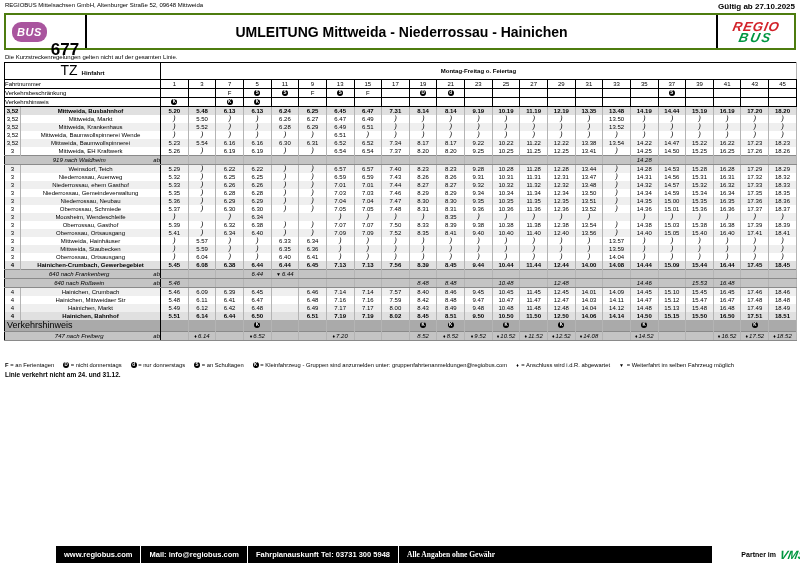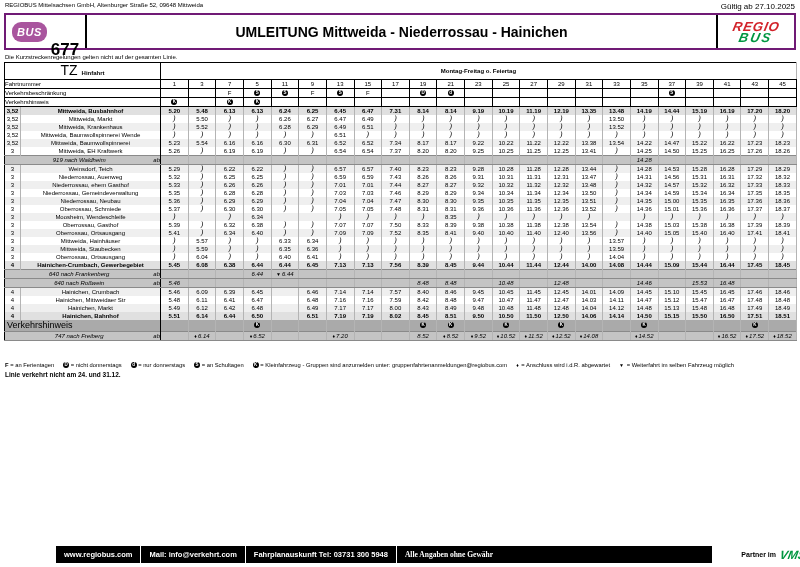--- a/index.html
+++ b/index.html
@@ -1,21 +1,21 @@
 <!DOCTYPE html>
 <html><head>
 <meta charset="utf-8">
 <style>
   * { margin:0; padding:0; box-sizing:border-box; }
   body { width:800px; height:567px; position:relative; background:#fff;
          font-family:"Liberation Sans", sans-serif; color:#000; overflow:hidden; }
   .topline { position:absolute; left:5px; top:2px; font-size:6px; }
-  .valid   { position:absolute; right:5px; top:2px; font-size:8px; font-weight:normal; }
+  .valid   { position:absolute; right:5px; top:2px; font-size:8px; font-weight:bold; }
   .header-box { position:absolute; left:4px; top:13px; width:792px; height:37px;
-                border:2px solid #701a75; display:flex; align-items:stretch; }
+                border:2px solid #4d7c0f; display:flex; align-items:stretch; }
   .line-id { display:flex; align-items:center; gap:4px; padding:0 6px;
              border-right:2px solid #000; }
   .bus-badge { background:#a9559e; color:#fff; font-weight:bold; font-style:italic;
                font-size:11px; padding:4px 5px; border-radius:9px; letter-spacing:0.5px; }
   .line-no { font-size:17px; font-weight:bold;margin-top:36px; }
   .title-wrap { flex:1; display:flex; align-items:center; justify-content:center; }
   .doc-title { font-size:14px; font-weight:bold; }
   .logo-box { width:78px; border-left:2px solid #000; display:flex; flex-direction:column;
               align-items:center; justify-content:center; line-height:1; }
   .logo-top { color:#d2232a; font-style:italic; font-weight:bold; font-size:13px;
@@ -964,21 +964,21 @@
       </tbody>
     </table>
 </div>
 
 <div class="legend" id="legend"><span class="item"><span class="lsym">F</span> = an Ferientagen</span><span class="item"><span class="lsym"><span class="badge">D</span></span> = nicht donnerstags</span><span class="item"><span class="lsym"><span class="badge">d</span></span> = nur donnerstags</span><span class="item"><span class="lsym"><span class="badge">S</span></span> = an Schultagen</span><span class="item"><span class="lsym"><span class="badge">K</span></span> = Kleinfahrzeug - Gruppen sind anzumelden unter: gruppenfahrtenanmeldungen@regiobus.com</span><span class="item"><span class="lsym"><span class="sym">♦</span></span> = Anschluss wird i.d.R. abgewartet</span><span class="item"><span class="lsym"><span class="sym">▼</span></span> = Weiterfahrt im selben Fahrzeug möglich</span></div>
 <div class="note2">Linie verkehrt nicht am 24. und 31.12.</div>
 
 <div class="footer">
   <div class="fbar" id="fbar">
       <span>www.regiobus.com</span>
-      <span>Mail: info@verkehrt.com</span>
+      <span>Mail: info@regiobus.com</span>
       <span>Fahrplanauskunft Tel: 03731 300 5948</span>
       <span>Alle Angaben ohne Gewähr</span>
     </div>
   <div class="partner">
     <span class="partner-text">Partner im</span>
     <span class="vms-logo">VMS</span>
   </div>
 </div>
 
 </body></html>

